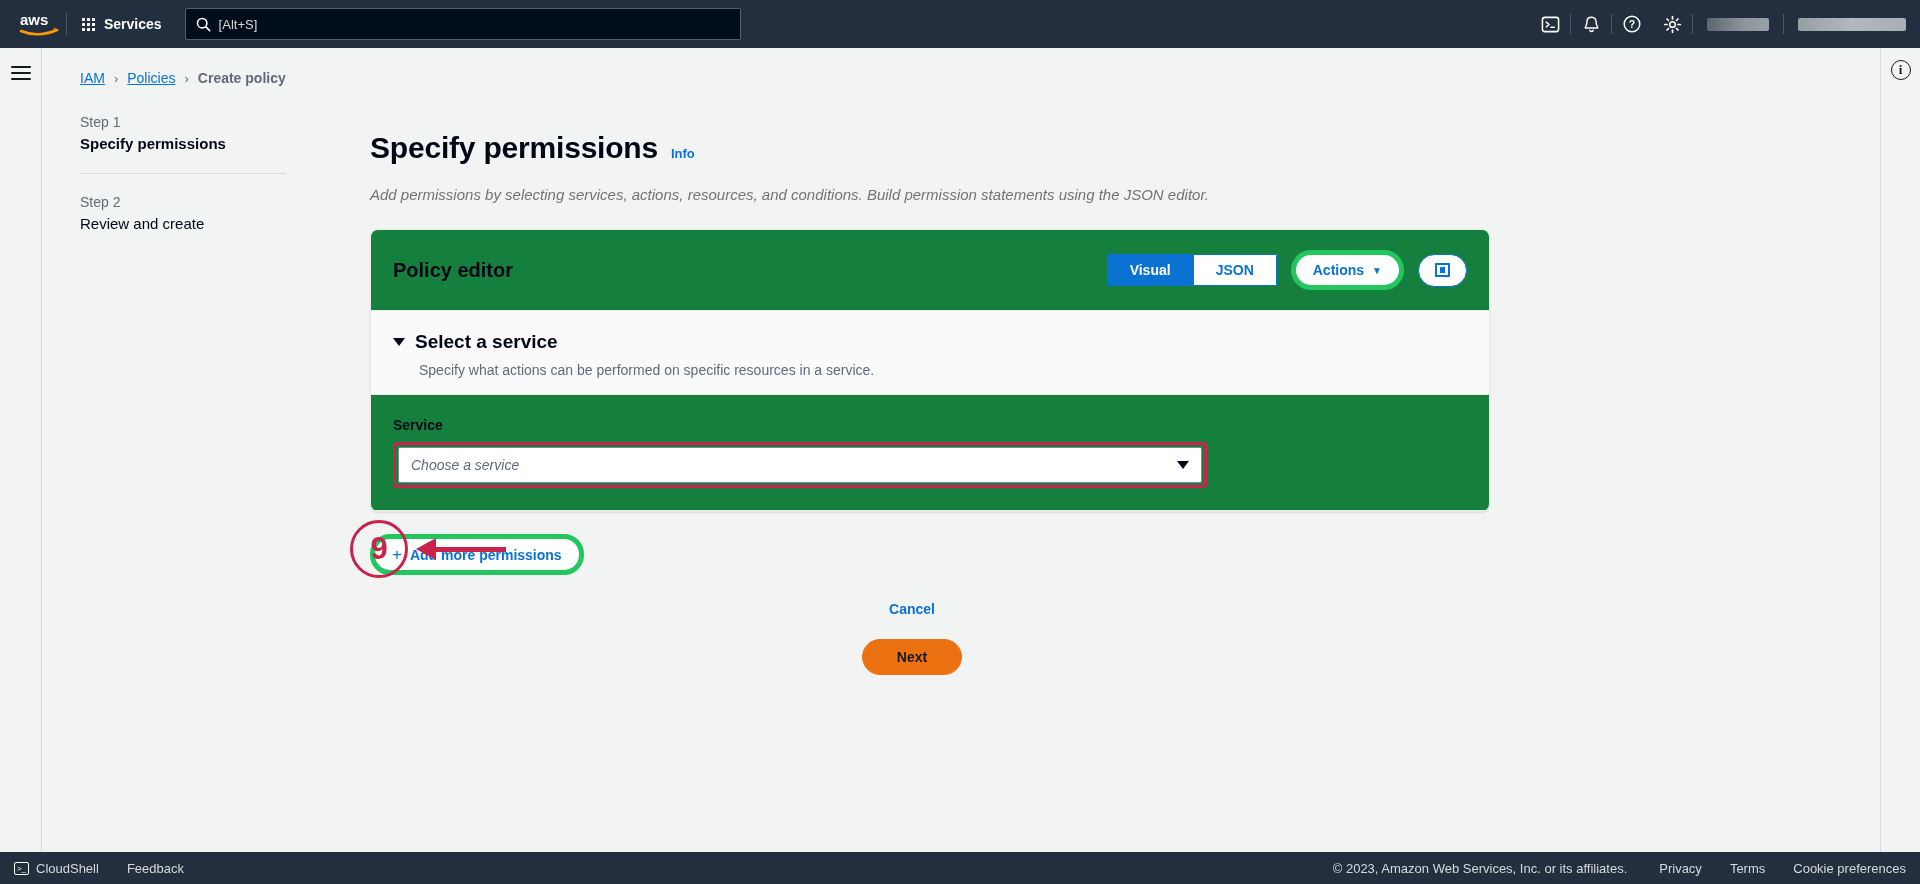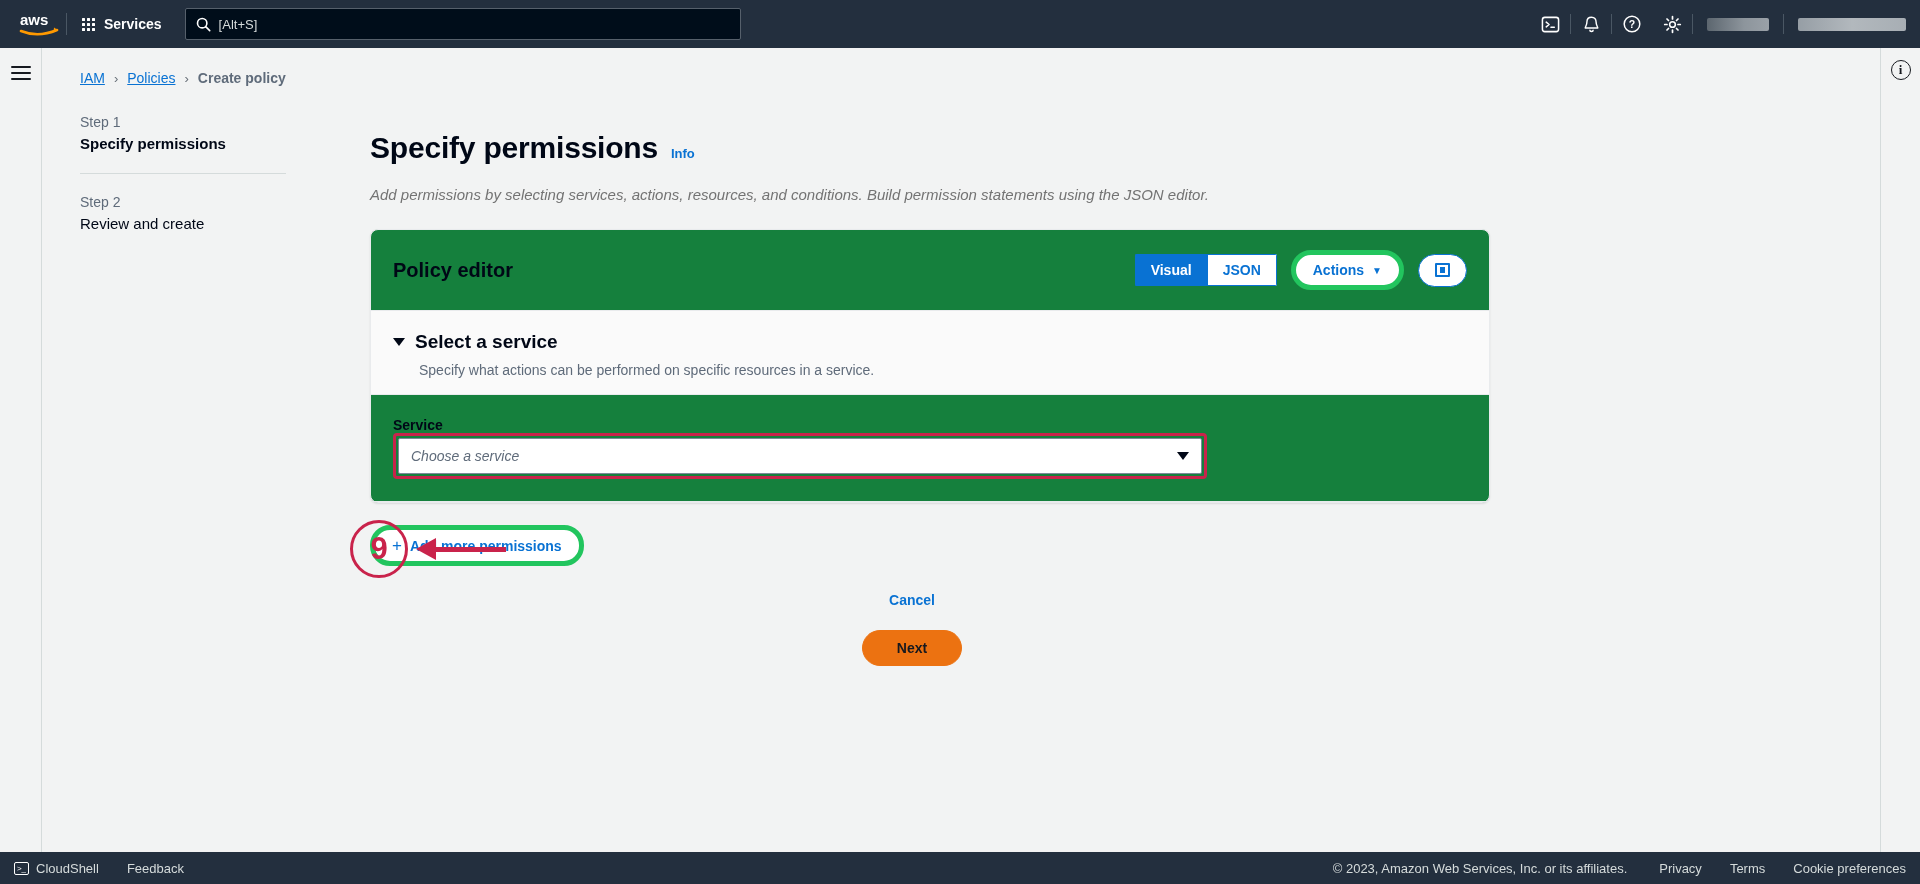--- a/index.html
+++ b/index.html
@@ -99,21 +99,21 @@
   }
   .card-head {
     display: flex; align-items: center; justify-content: space-between;
     padding: 20px 22px; border-bottom: 1px solid #e9ebed;
   }
   .card-title { font-size: 20px; font-weight: 700; color: #000716; }
   .head-ctrls { display: flex; align-items: center; gap: 14px; }
 
   .segmented { display: flex; border-radius: 2px; overflow: hidden; }
   .seg {
-    padding: 7px 15px; font-size: 14px; font-weight: 700; cursor: pointer;
+    padding: 7px 22px; font-size: 14px; font-weight: 700; cursor: pointer;
     border: 1px solid #0972d3; background: #fff; color: #0972d3;
   }
   .seg.on { background: #0972d3; color: #fff; }
   .seg:first-child { border-right: none; }
 
   .btn {
     border: 5px solid #22c55e; background: #fff; color: #0972d3;
     font-size: 14px; font-weight: 700; border-radius: 20px;
     padding: 7px 17px; cursor: pointer;
     font-family: "Liberation Sans", sans-serif;
@@ -127,21 +127,21 @@
   .panel-glyph { width: 15px; height: 14px; border: 2px solid #0972d3; border-radius: 1px; position: relative; }
   .panel-glyph::after { content:""; position:absolute; left:3px; top:2px; right:3px; bottom:2px; background:#0972d3; }
 
   .sec-head { padding: 20px 22px 16px 22px; border-bottom: 1px solid #e9ebed; background: #fafafa; }
   .sec-title-row { display: flex; align-items: center; gap: 10px; }
   .tri { width: 0; height: 0; border-left: 6px solid transparent; border-right: 6px solid transparent; border-top: 8px solid #000716; cursor: pointer; }
   .sec-title { font-size: 19px; font-weight: 700; color: #000716; }
   .sec-desc { font-size: 14px; color: #5f6b7a; margin: 9px 0 0 26px; }
 
   .sec-body { padding: 22px; border-bottom: 1px solid #e9ebed; }
-  .field-label { font-size: 14px; font-weight: 700; color: #000716; }
+  .field-label { font-size: 14px; font-weight: 700; color: #000716; margin-bottom: 9px; }
 
   
   .select-hl {
     border: 3px solid #c9234b; border-radius: 4px;
     width: 814px; padding: 2px; position: relative;
   }
   .select {
     height: 36px; border: 1px solid #7d8998; border-radius: 2px; background: #fff;
     display: flex; align-items: center; justify-content: space-between;
     padding: 0 12px; cursor: pointer;

